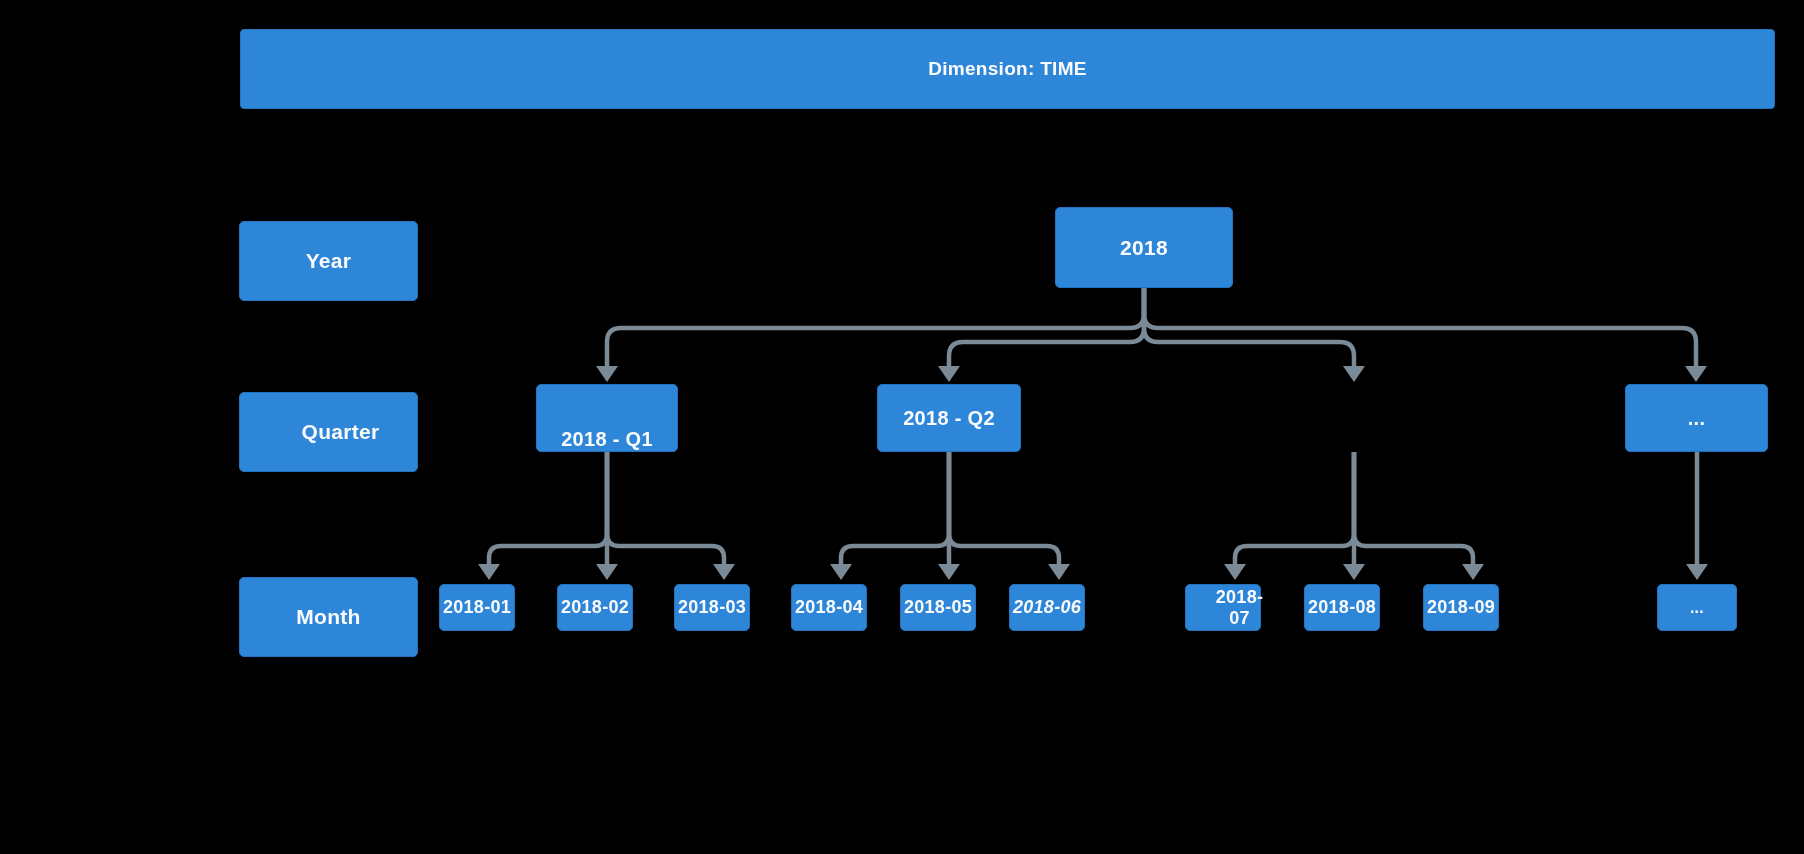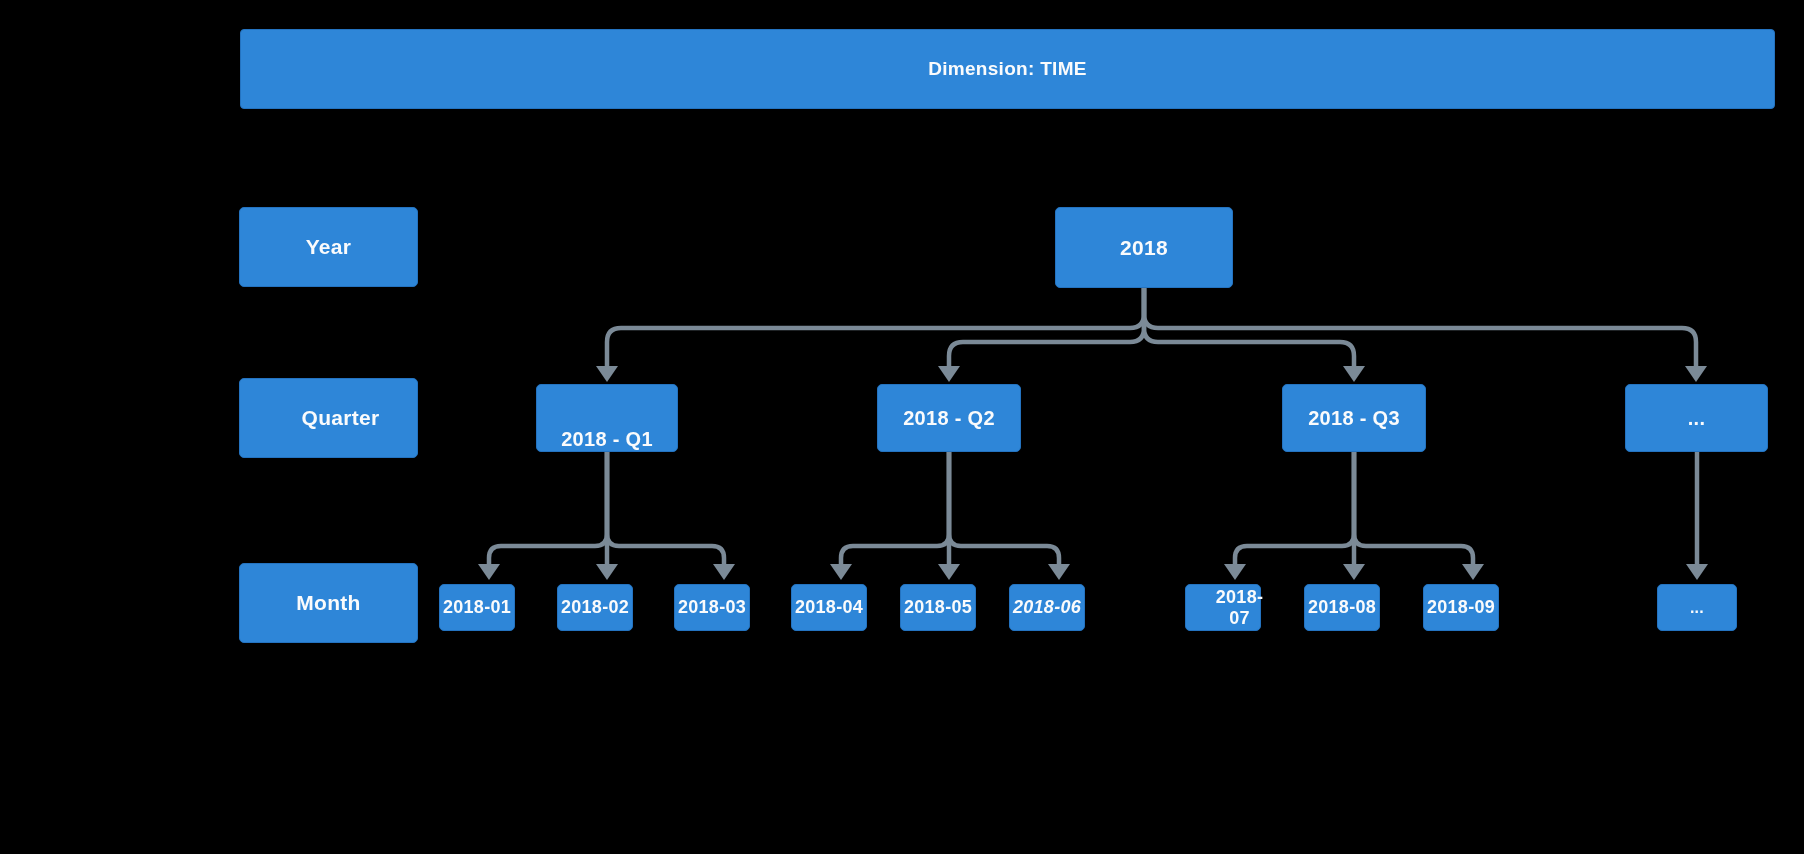--- a/index.html
+++ b/index.html
@@ -29,20 +29,21 @@
     text-align:center;
     letter-spacing:0.3px;
   }
   .banner{
     left:240px;top:29px;width:1535px;height:80px;
     font-size:19px;border-radius:4px;
   }
   .row-label{
     left:239px;width:179px;height:80px;
     font-size:21px;
+    margin-top:14px;
   }
   .row-label.year{top:207px;}
   .row-label.quarter{top:378px;padding-left:24px;}
   .row-label.month{top:563px;}
   .year-node{left:1055px;top:207px;width:178px;height:81px;font-size:21px;}
   .q-node{top:384px;height:68px;font-size:20px;}
   .q1{left:536px;width:142px;align-items:flex-end;}
   .q2{left:877px;width:144px;}
   .q3{left:1282px;width:144px;}
   .qx{left:1625px;width:143px;}
@@ -122,23 +123,20 @@
   <div class="node year-node">
     <span>2018</span>
   </div>
 
   <div class="node q-node q1">
     <span>2018 - Q1</span>
   </div>
   <div class="node q-node q2">
     <span>2018 - Q2</span>
   </div>
-  <div class="node q-node q3">
-    <span>2018 - Q3</span>
-  </div>
   <div class="node q-node qx">
     <span>...</span>
   </div>
 
   <div class="node m-node m01">
     <span>2018-01</span>
   </div>
   <div class="node m-node m02">
     <span>2018-02</span>
   </div>

